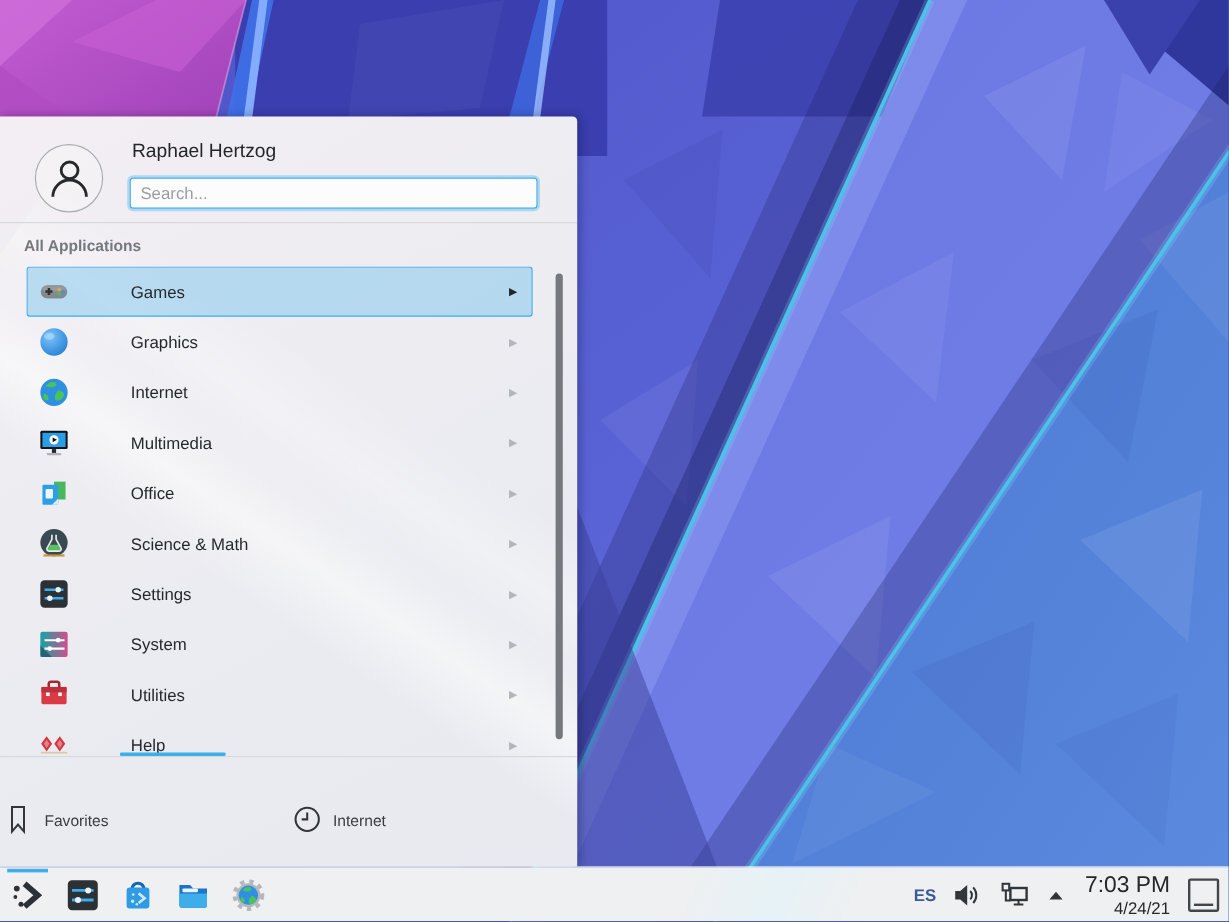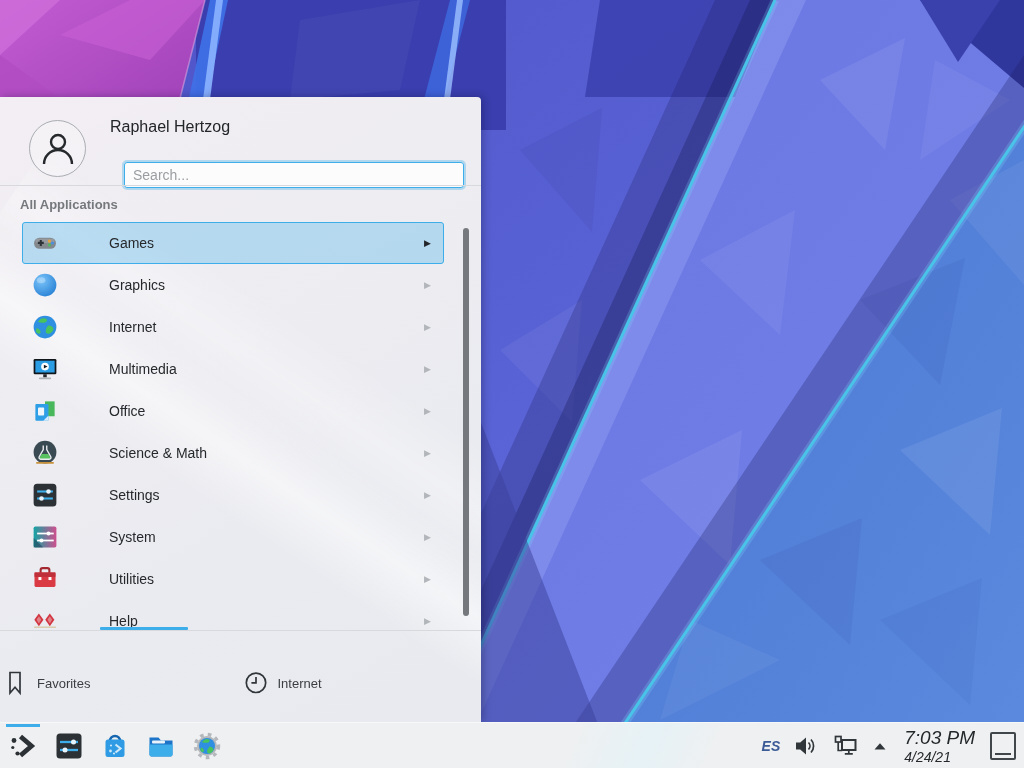--- a/index.html
+++ b/index.html
@@ -14,23 +14,23 @@
   .kickoff .streak{position:absolute;width:110px;height:900px;top:-100px;
     background:linear-gradient(90deg,rgba(255,255,255,0),rgba(255,255,255,.5),rgba(255,255,255,0));
     transform:rotate(-56deg);pointer-events:none;}
   .streak.s1{left:170px;} .streak.s2{left:330px;opacity:.6;}
 
   .kick-header{position:absolute;left:0;top:0;width:100%;height:89px;}
   .avatar{position:absolute;left:29px;top:23px;width:57px;height:57px;border-radius:50%;
     border:1px solid #a9adb1;box-sizing:border-box;background:rgba(255,255,255,.25);}
   .avatar svg{position:absolute;left:9px;top:9px;}
   .user-name{position:absolute;left:110px;top:21px;font-size:16px;color:#232629;}
-  .search-box{position:absolute;left:124px;top:51px;width:340px;height:26px;box-sizing:border-box;
+  .search-box{position:absolute;left:108px;top:51px;width:340px;height:26px;box-sizing:border-box;
     border:1px solid #3daee9;border-radius:3px;background:#fcfcfc;outline:2px solid rgba(61,174,233,.35);outline-offset:0;
-    font-family:"Liberation Sans",sans-serif;font-size:14px;color:#232629;padding:0 8px;margin-top:14px;}
+    font-family:"Liberation Sans",sans-serif;font-size:14px;color:#232629;padding:0 8px;}
   .search-box::placeholder{color:#9b9ea1;}
   .head-divider{position:absolute;left:0;top:88px;width:100%;height:1px;background:#d7d9dc;}
 
   .section-label{position:absolute;left:20px;top:100px;font-size:13px;color:#75797d;font-weight:bold;}
 
   .cat-list{position:absolute;left:22px;top:125px;width:422px;height:408px;overflow:hidden;}
   .cat-row{position:relative;height:42px;box-sizing:border-box;border:1px solid transparent;
     display:flex;align-items:center;border-radius:3px;gap:29px;}
   .cat-row.selected{background:rgba(61,174,233,.32);border-color:#3daee9;}
   .cat-ic{width:28px;height:28px;margin-left:8px;flex:0 0 28px;}
@@ -49,27 +49,27 @@
   .tab-label{font-size:13px;color:#3a3e41;}
 
   
   .panel{position:absolute;left:0;top:722px;width:1024px;height:46px;box-sizing:border-box;
     background:linear-gradient(115deg,#eff0f1 0%,#eff0f1 55%,#e6f2f6 63%,#eff0f1 70%,#eff0f1 100%);
     border-top:1px solid #f7f8f8;display:flex;align-items:center;}
   .launchers{display:flex;align-items:center;gap:16px;padding-left:8px;}
   .launcher{position:relative;width:30px;height:30px;}
   .launcher svg{display:block;width:30px;height:30px;}
   .launcher.active::before{content:"";position:absolute;left:-2px;right:-2px;top:-7px;height:3px;background:#3daee9;}
-  .tray{margin-left:auto;display:flex;align-items:center;gap:13px;padding-right:8px;font-style:italic;}
+  .tray{margin-left:auto;display:flex;align-items:center;gap:13px;padding-right:8px;}
   .kbd-layout{font-size:14px;font-weight:bold;color:#3c5a96;}
   .tray-ic{width:26px;height:26px;}
   .tray-ic svg{display:block;width:26px;height:26px;}
   .caret-ic{width:18px;height:18px;}
   .caret-ic svg{display:block;width:18px;height:18px;}
-  .clock{display:flex;flex-direction:column;align-items:flex-start;line-height:1;margin:0 2px;}
+  .clock{display:flex;flex-direction:column;align-items:flex-end;line-height:1;margin:0 2px;}
   .clock-time{font-size:19px;color:#24282b;}
   .clock-date{font-size:14px;color:#24282b;margin-top:3px;}
   .show-desktop{width:26px;height:28px;box-sizing:border-box;border:2px solid #41464b;border-radius:2px;position:relative;background:transparent;}
   .show-desktop::after{content:"";position:absolute;left:3px;right:3px;bottom:3px;height:2px;background:#41464b;}
 </style>
 </head>
 <body>
 
 <div class="desktop">
 

